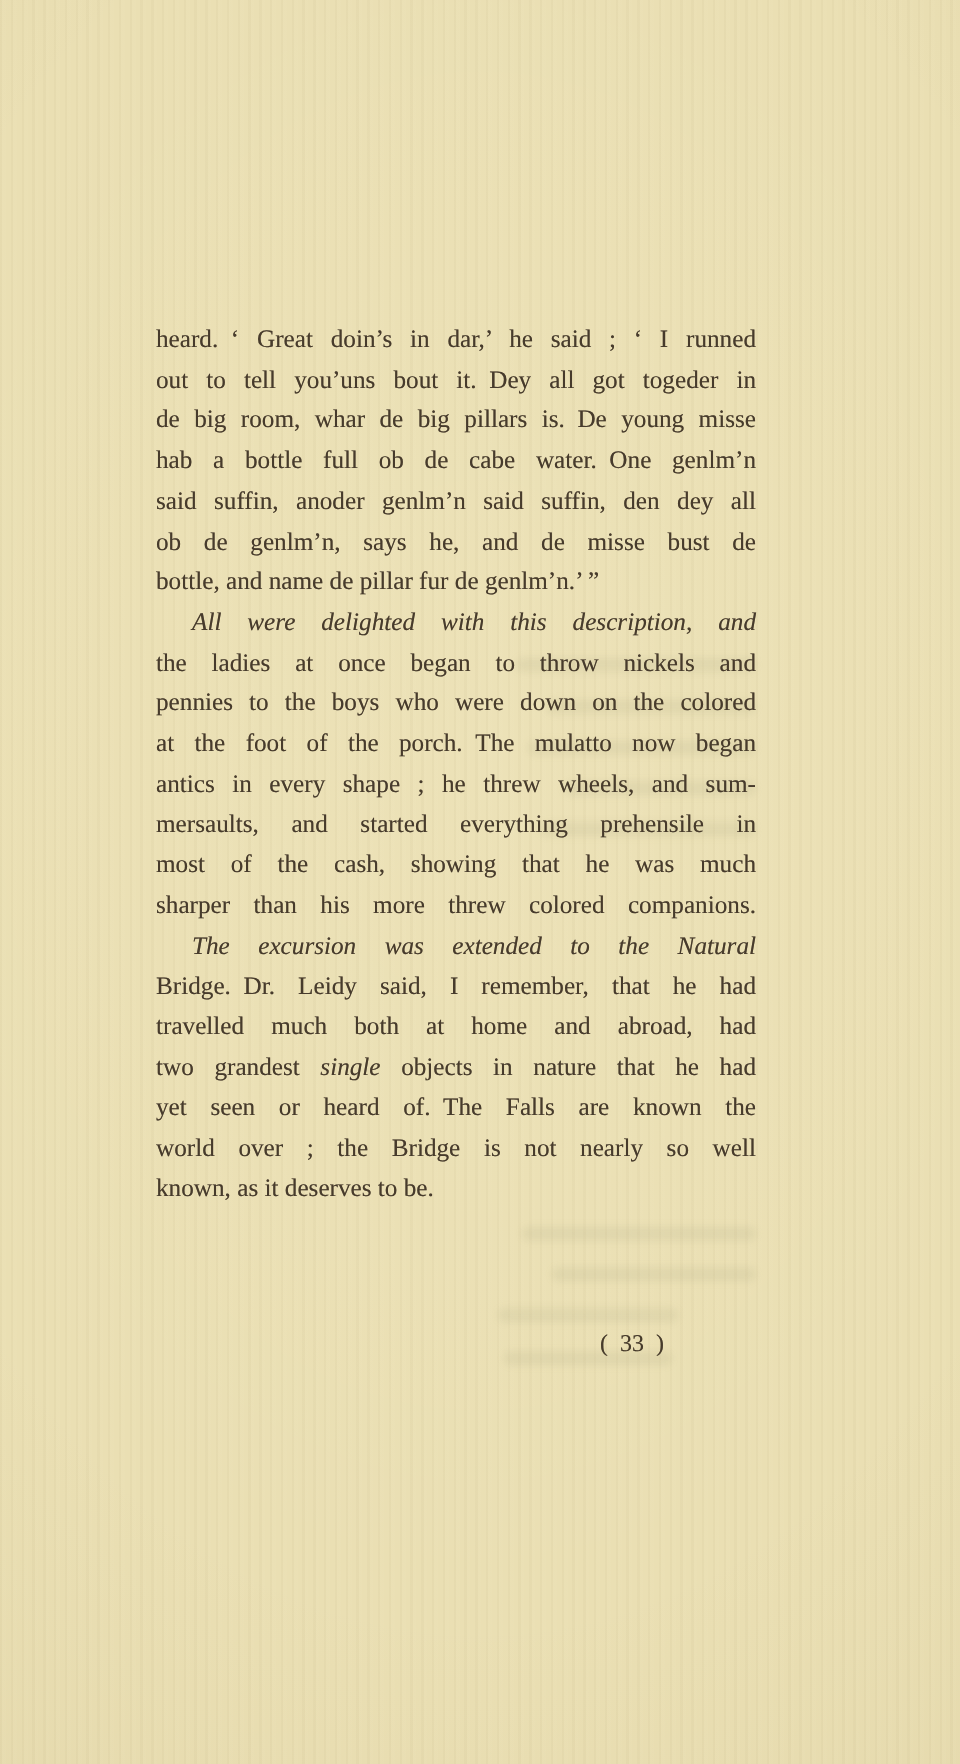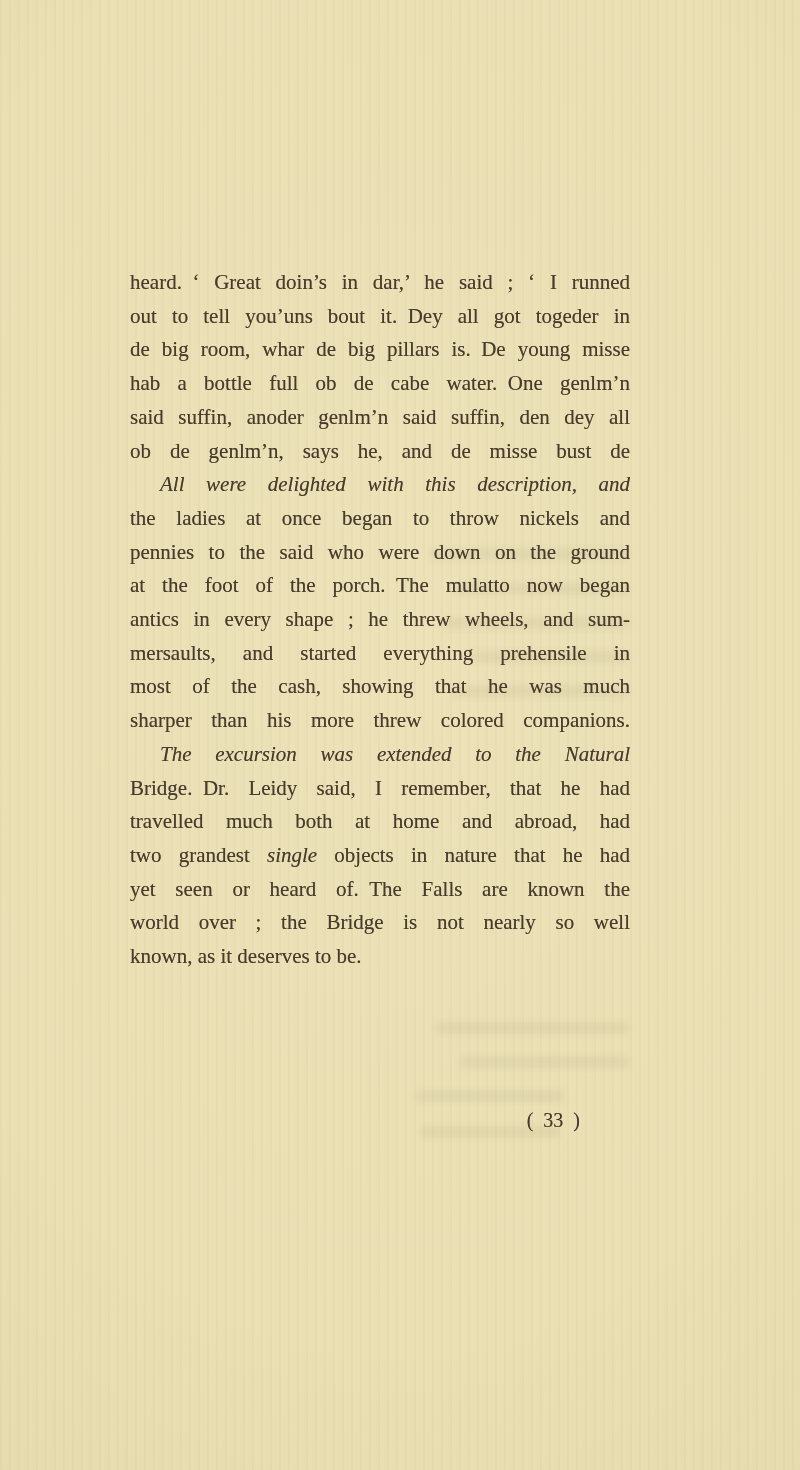--- a/index.html
+++ b/index.html
@@ -54,21 +54,21 @@
     text-justify: inter-word;
   }
   .line.end { text-align-last: left; }
   .line.indent { text-indent: 30px; font-style: italic; }
   .it { font-style: italic; font-family: Liberation Serif, serif; }
   .page-number {
     position: absolute;
     left: 500px;
     top: 1104px;
     width: 80px;
-    text-align: right;
+    text-align: left;
     font-size: 20px;
     line-height: 33.7px;
     color: var(--ink);
     text-shadow: 0 0 0.5px rgba(71,59,44,0.5);
   }
 </style>
 </head>
 <body>
 
 <div class="paper-texture"></div>
@@ -86,23 +86,24 @@
 </div>
 
 <div class="page">
   <div class="page-text">
       <div class="line"><span>heard. ‘ Great doin’s in dar,’ he said ; ‘ I runned</span></div>
       <div class="line"><span>out to tell you’uns bout it. Dey all got togeder in</span></div>
       <div class="line"><span>de big room, whar de big pillars is. De young misse</span></div>
       <div class="line"><span>hab a bottle full ob de cabe water. One genlm’n</span></div>
       <div class="line"><span>said suffin, anoder genlm’n said suffin, den dey all</span></div>
       <div class="line"><span>ob de genlm’n, says he, and de misse bust de</span></div>
+      <div class="line end"><span>bottle, and name de pillar fur de genlm’n.’ ”</span></div>
       <div class="line indent"><span>All were delighted with this description, and</span></div>
       <div class="line"><span>the ladies at once began to throw nickels and</span></div>
-      <div class="line"><span>pennies to the said who were down on the ground</span></div>
+      <div class="line"><span>pennies to the boys who were down on the colored</span></div>
       <div class="line"><span>at the foot of the porch. The mulatto now began</span></div>
       <div class="line"><span>antics in every shape ; he threw wheels, and sum-</span></div>
       <div class="line"><span>mersaults, and started everything prehensile in</span></div>
       <div class="line"><span>most of the cash, showing that he was much</span></div>
       <div class="line"><span>sharper than his more threw colored companions.</span></div>
       <div class="line indent"><span>The excursion was extended to the Natural</span></div>
       <div class="line"><span>Bridge. Dr. Leidy said, I remember, that he had</span></div>
       <div class="line"><span>travelled much both at home and abroad, had</span></div>
       <div class="line"><span>two grandest </span><span class="it">single</span><span> objects in nature that he had</span></div>
       <div class="line"><span>yet seen or heard of. The Falls are known the</span></div>

